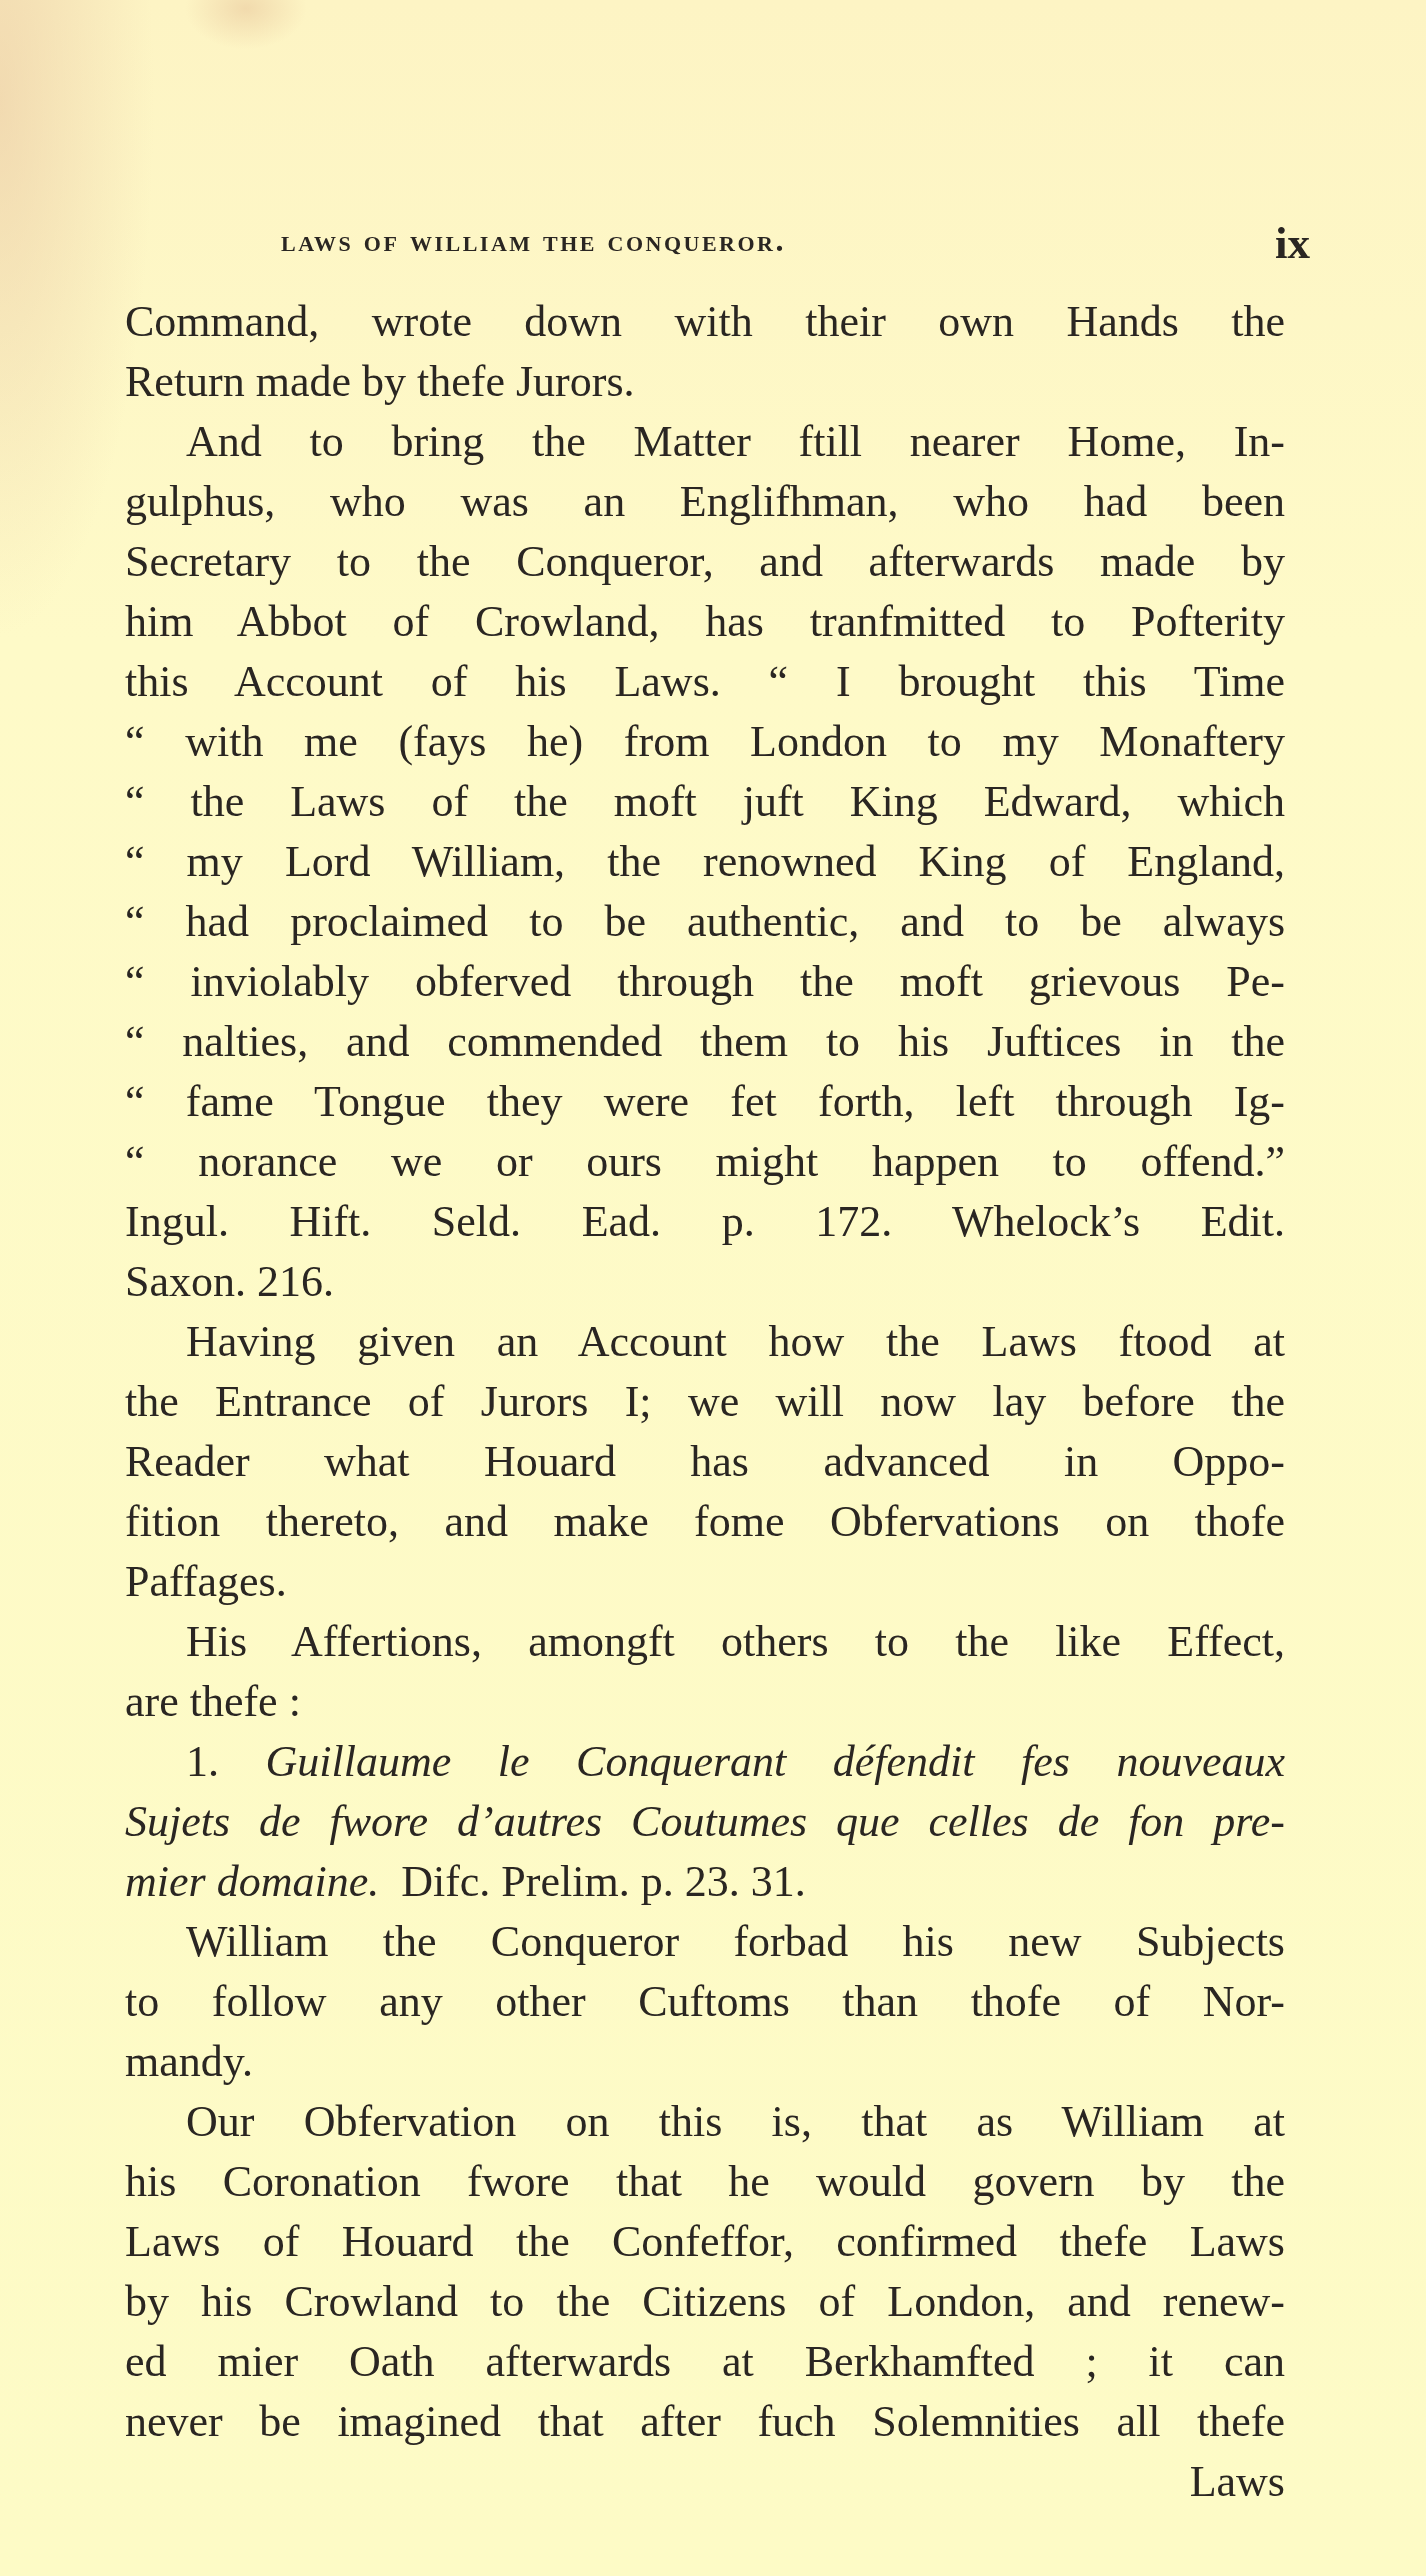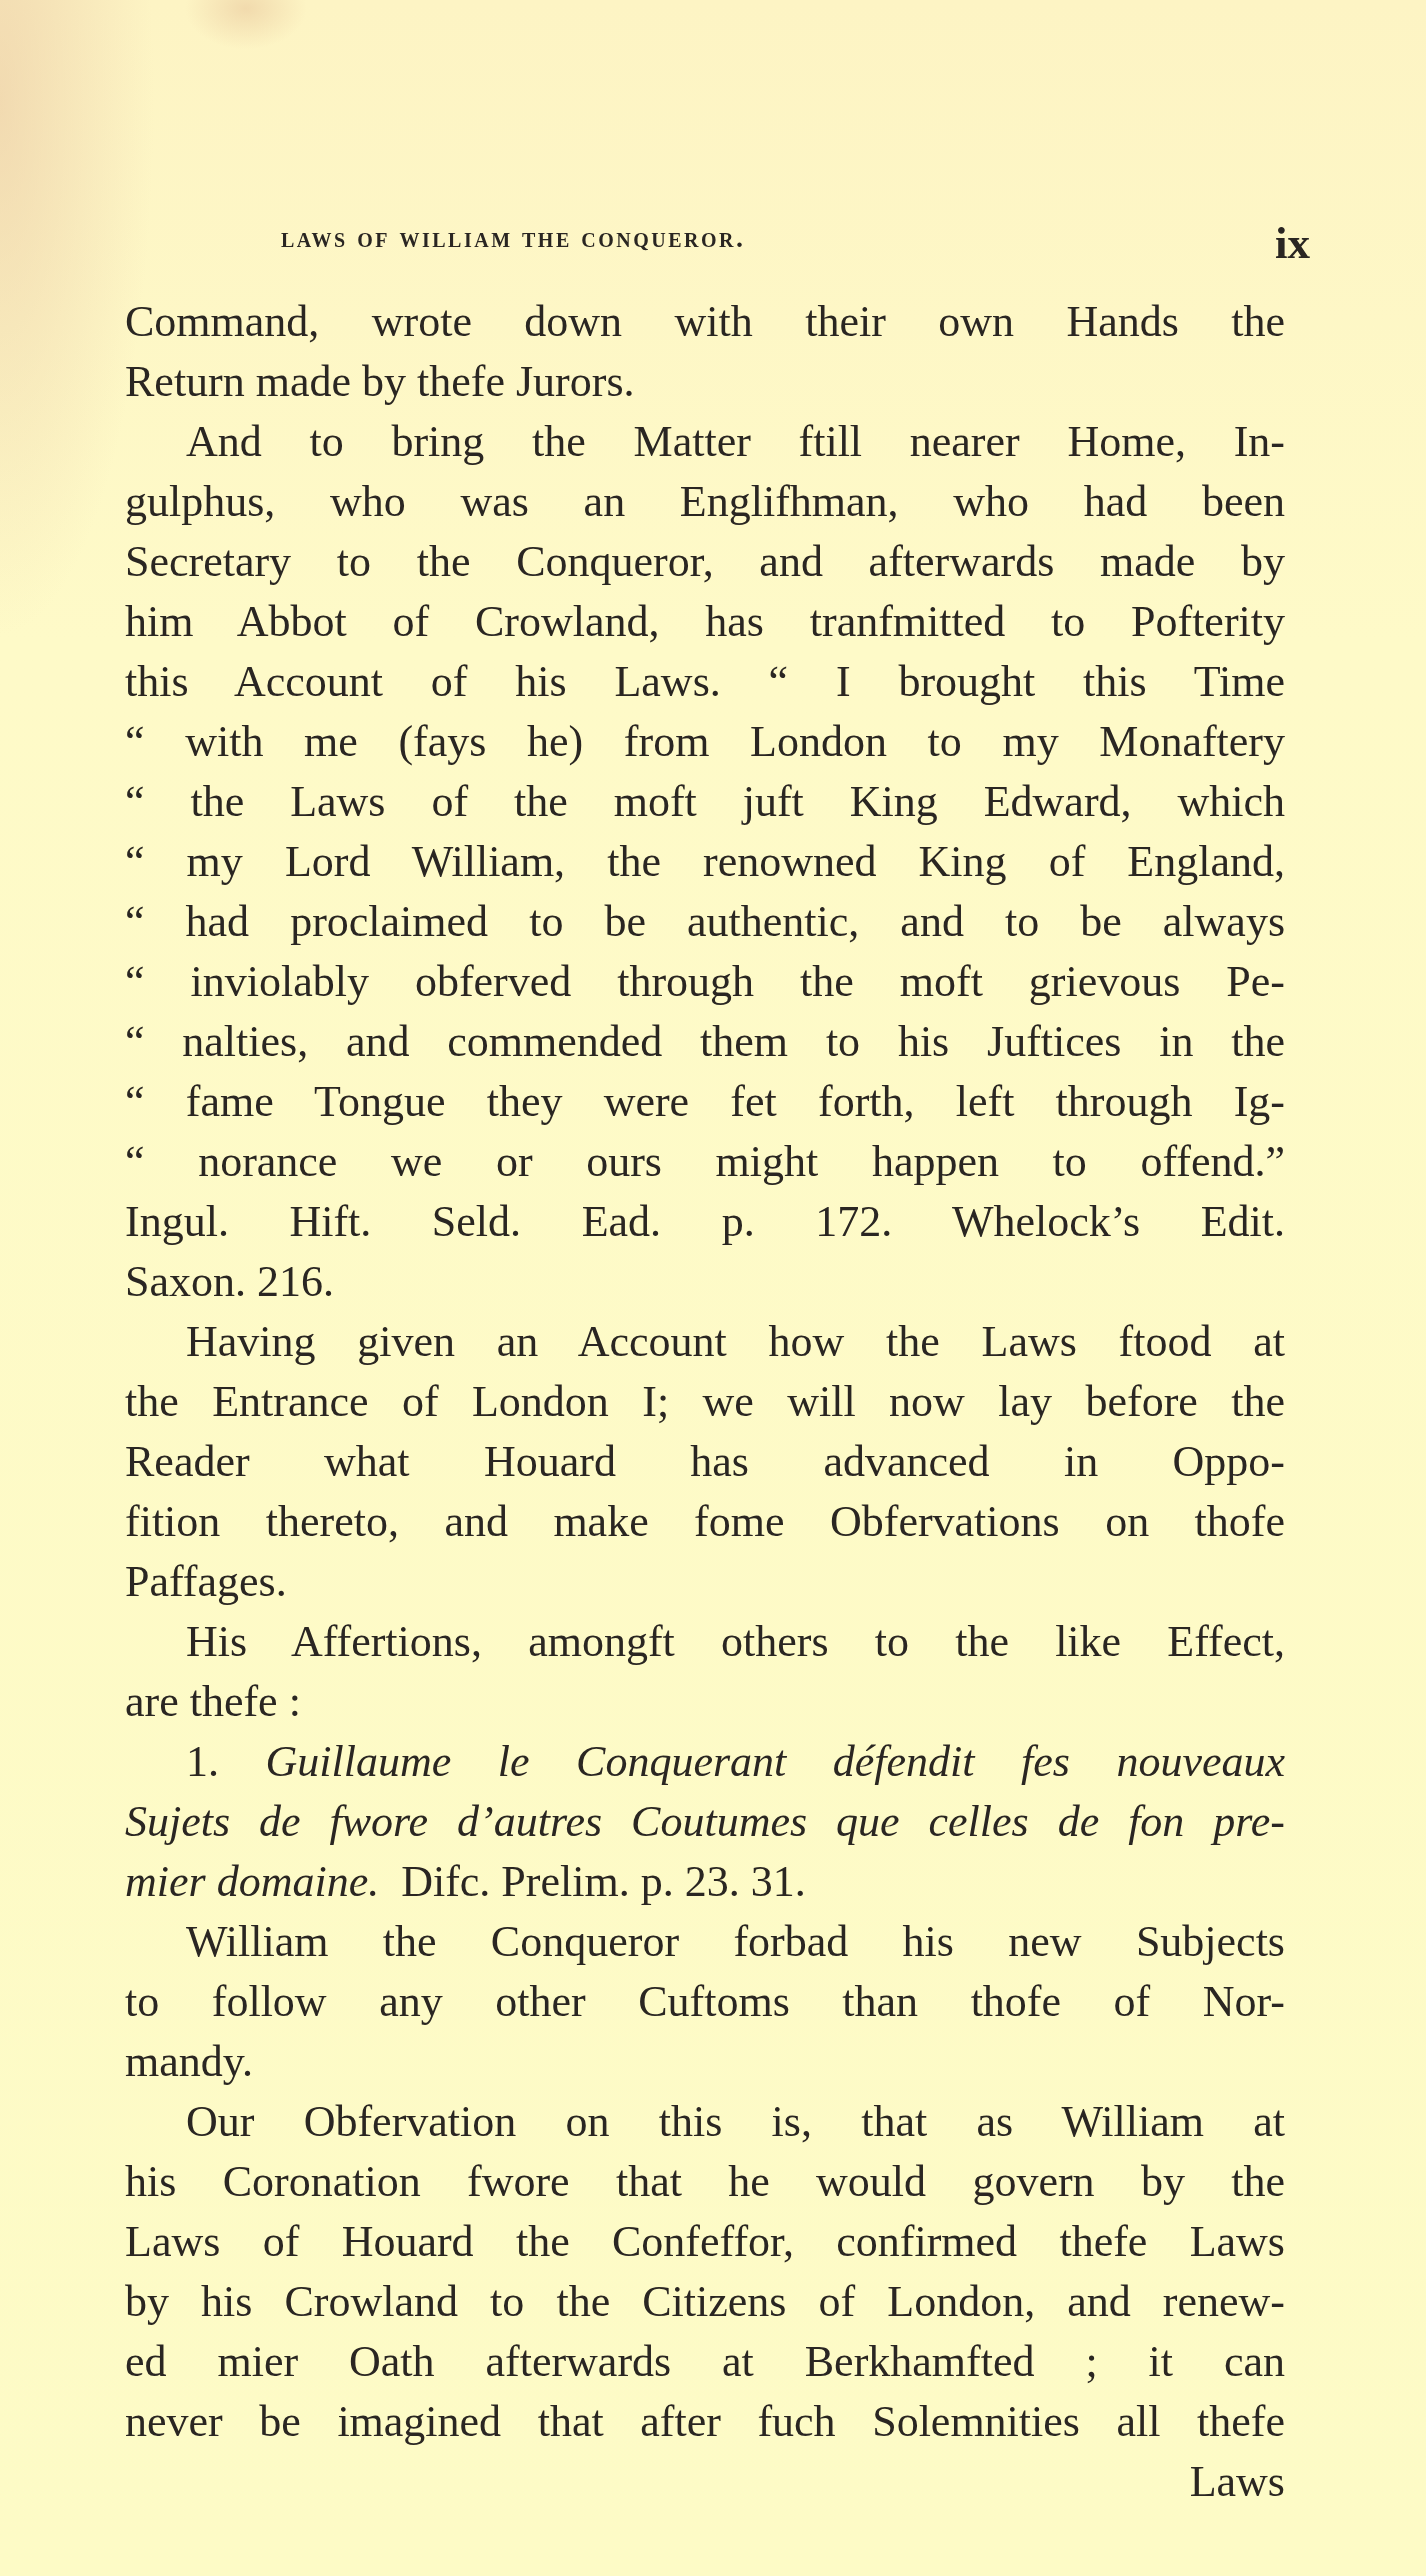--- a/index.html
+++ b/index.html
@@ -15,21 +15,21 @@
     background:
       radial-gradient(ellipse 220px 762px at 0px 102px, rgba(232,196,160,0.55), rgba(232,196,160,0) 70%),
       radial-gradient(ellipse 76px 51px at 246px 8.5px, rgba(220,170,130,0.35), rgba(220,170,130,0) 80%),
       linear-gradient(180deg, #fdf4c4 0%, #fefac8 25%, #fdfbc6 100%);
   }
   .running-head {
     position: absolute; left: 281px; top: 222px; width: 1029px; height: 51px;
   }
   .running-title {
     position: absolute; left: 0; top: 0;
-    font-size: 28px; letter-spacing: 2.5px; font-weight: bold;
+    font-size: 32px; letter-spacing: 2.5px; font-weight: bold;
     font-variant: small-caps; text-transform: lowercase;
     color: #2a2622;
   }
   .page-num {
     position: absolute; right: 0; top: -5.1px;
     font-size: 45px; font-weight: bold; color: #2a2622;
   }
   .text-block {
     position: absolute; left: 125px; top: 292px; width: 1160px;
   }
@@ -66,21 +66,21 @@
   <span class="line">“ the Laws of the moft juft King Edward, which</span>
   <span class="line">“ my Lord William, the renowned King of England,</span>
   <span class="line">“ had proclaimed to be authentic, and to be always</span>
   <span class="line">“ inviolably obferved through the moft grievous Pe-</span>
   <span class="line">“ nalties, and commended them to his Juftices in the</span>
   <span class="line">“ fame Tongue they were fet forth, left through Ig-</span>
   <span class="line">“ norance we or ours might happen to offend.”</span>
   <span class="line">Ingul. Hift. Seld. Ead. p. 172.  Whelock’s Edit.</span>
   <span class="line last">Saxon. 216.</span>
   <span class="line indent">Having given an Account how the Laws ftood at</span>
-  <span class="line">the Entrance of London I; we will now lay before the</span>
+  <span class="line">the Entrance of Jurors I; we will now lay before the</span>
   <span class="line">Reader what Houard has advanced in Oppo-</span>
   <span class="line">fition thereto, and make fome Obfervations on thofe</span>
   <span class="line last">Paffages.</span>
   <span class="line indent">His Affertions, amongft others to the like Effect,</span>
   <span class="line last">are thefe :</span>
 
   <span class="line indent">
     <span>1.</span>
     <span class="it">Guillaume le Conquerant défendit fes nouveaux</span>
   </span>

